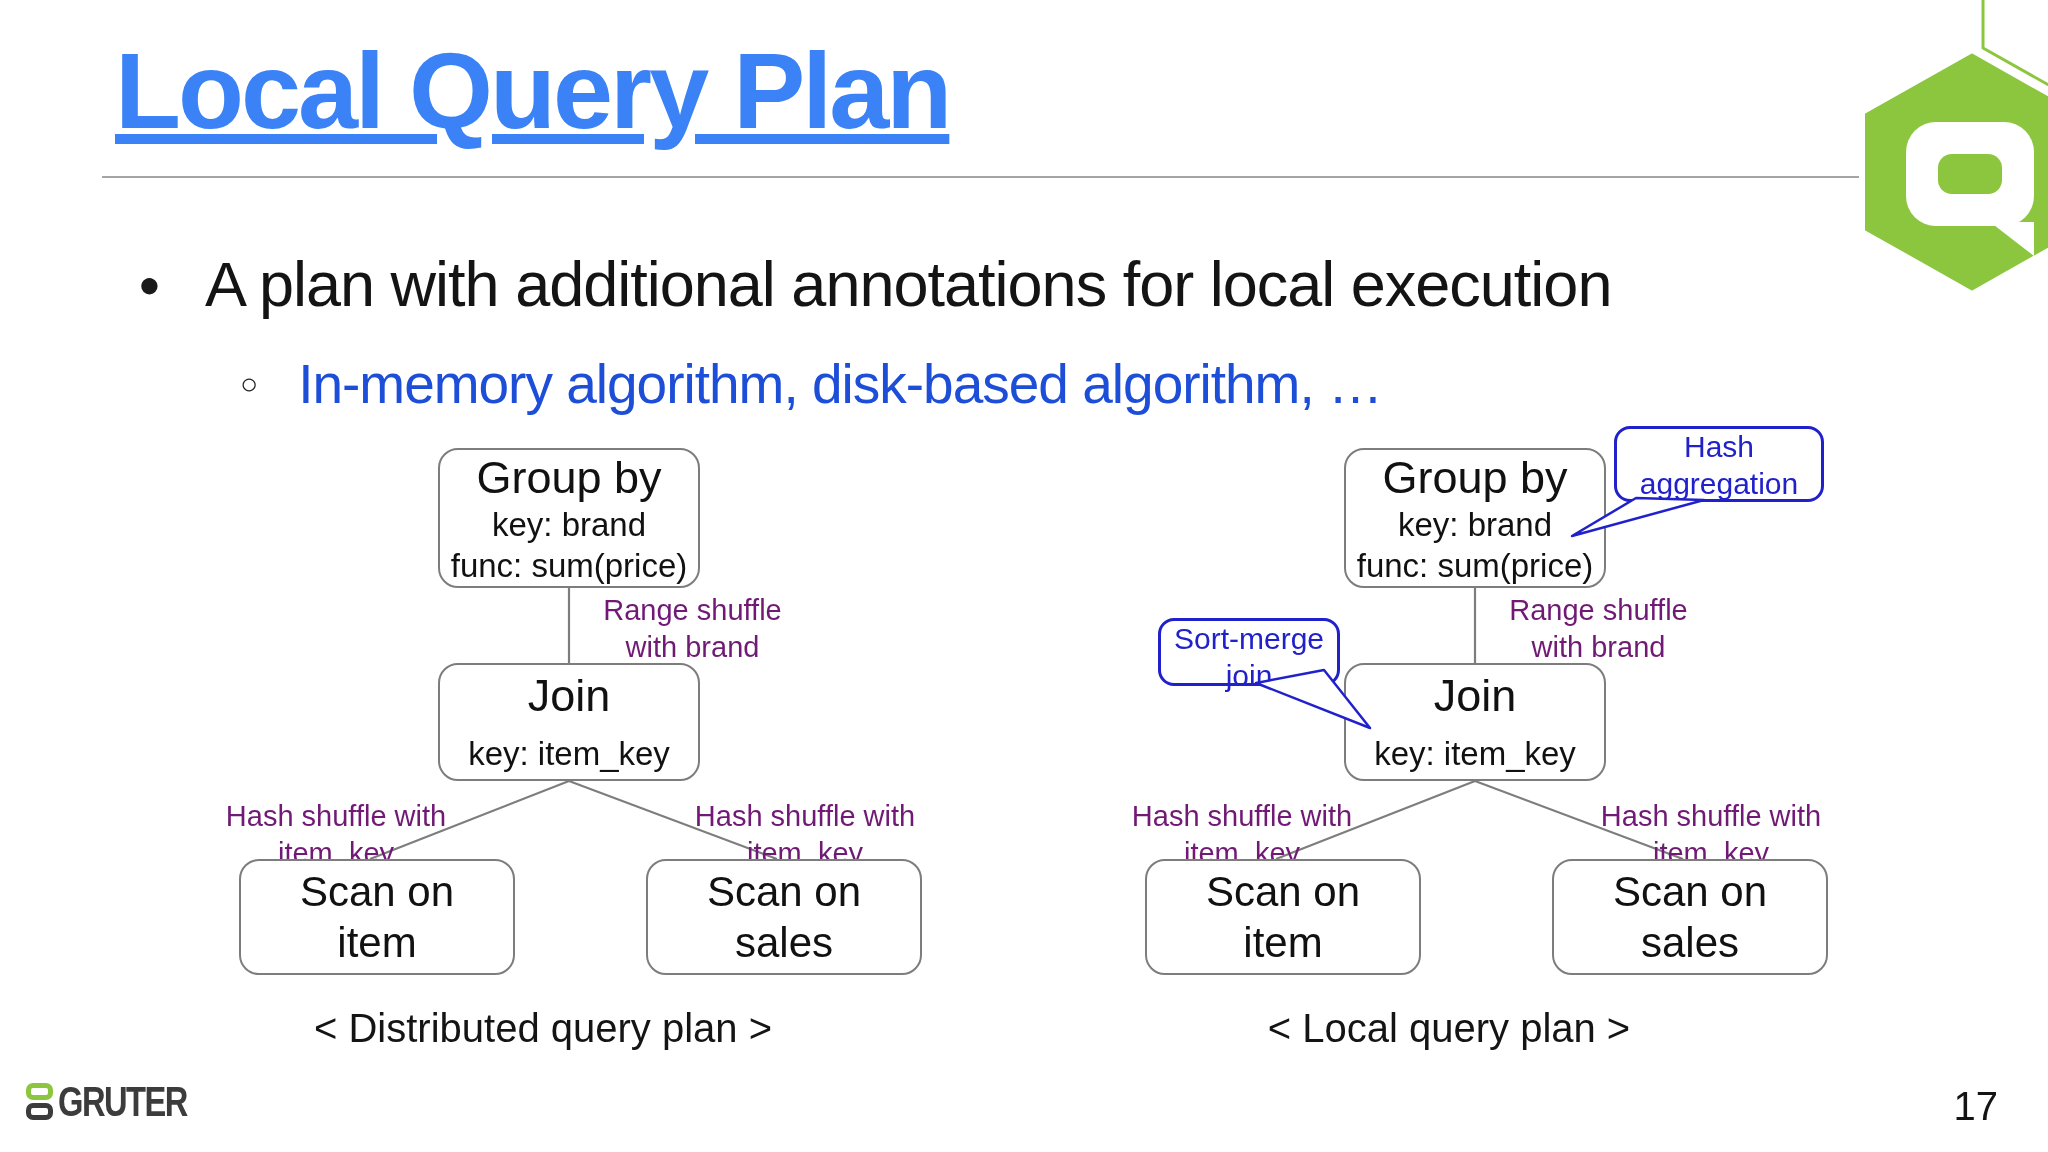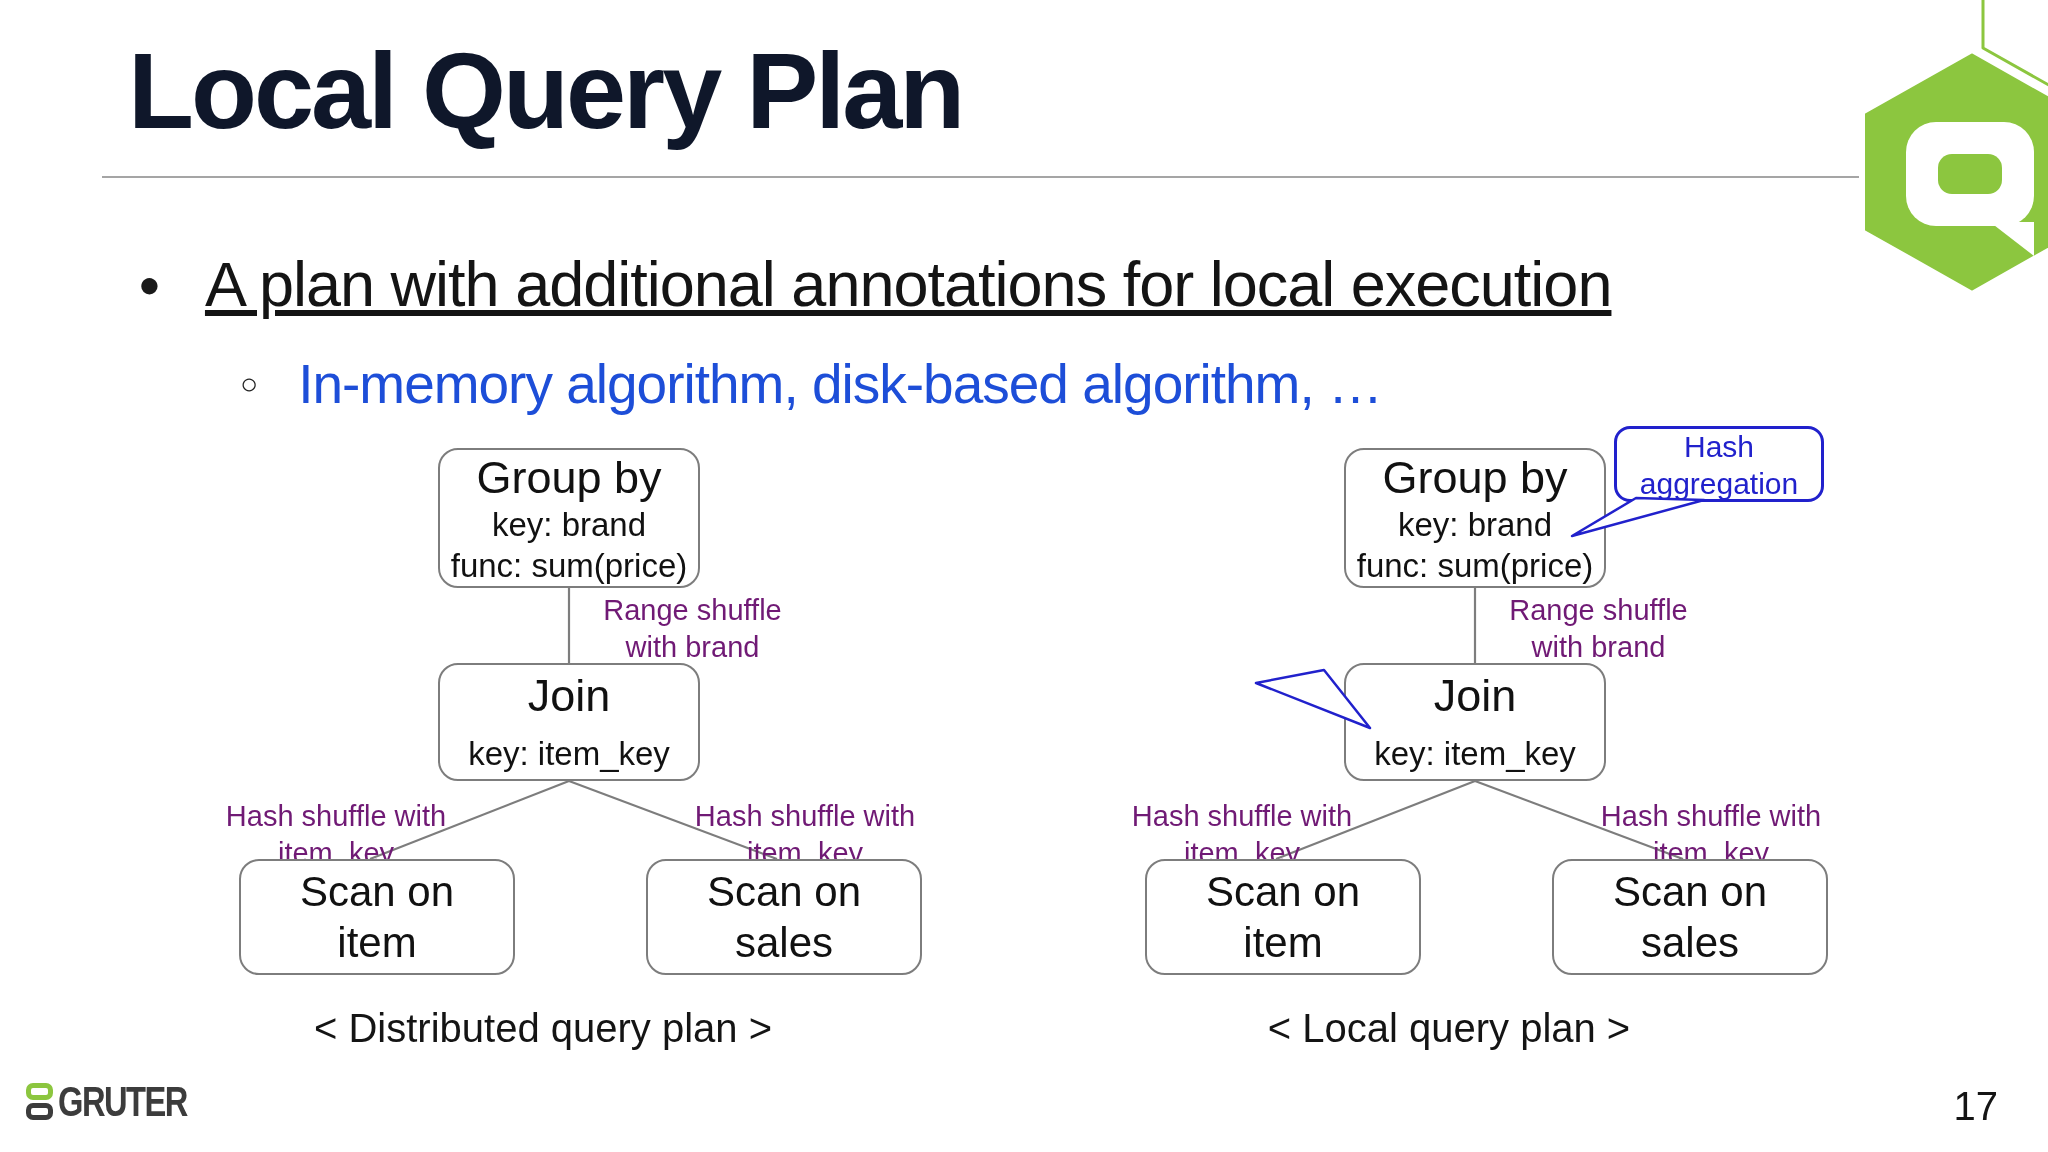--- a/index.html
+++ b/index.html
@@ -2,30 +2,30 @@
 <html><head>
 <meta charset="utf-8">
 <style>
   html,body{margin:0;padding:0;background:#fff;}
   .slide{
     position:relative;width:2048px;height:1152px;background:#ffffff;overflow:hidden;
     font-family:"Liberation Sans",sans-serif;color:#1a1a1a;
   }
   
   .title{
-    position:absolute;left:128px;top:28px;font-size:108px;font-weight:700;
-    letter-spacing:-3px;color:#0f172a;white-space:nowrap;
+    position:absolute;left:115px;top:28px;font-size:108px;font-weight:700;
+    letter-spacing:-3px;color:#3b82f6;white-space:nowrap;text-decoration:underline;
   }
   .title-rule{position:absolute;left:102px;top:176px;width:1826px;height:2px;background:#a5a5a5;}
   .logo-svg{position:absolute;left:1830px;top:-10px;overflow:visible;}
   
   .bullet-row{position:absolute;display:flex;align-items:center;white-space:nowrap;}
   .bullet-main{left:138px;top:248px;gap:44px;}
   .bullet-main .glyph{font-size:38px;line-height:1;}
-  .bullet-main .text{font-size:63px;letter-spacing:-1px;color:#141414;text-decoration:underline;}
+  .bullet-main .text{font-size:63px;letter-spacing:-1px;color:#141414;}
   .bullet-sub{left:240px;top:352px;gap:40px;}
   .bullet-sub .glyph{font-size:30px;line-height:1;color:#222;}
   .bullet-sub .text{font-size:55px;letter-spacing:-1px;color:#1d4ed8;}
   
   .diagram{position:absolute;top:440px;width:780px;height:640px;}
   #diagram-left{left:180px;}
   #diagram-right{left:1086px;}
   .edges,.tails{position:absolute;left:0;top:0;overflow:visible;pointer-events:none;}
   .edges{z-index:1;}
   .tails{z-index:4;}
@@ -183,20 +183,24 @@
     </div>
     <div class="node node-scan scan-right">
       <div class="scan-line">Scan on</div>
       <div class="scan-line">sales</div>
     </div>
 
     <div class="callout callout-hash">
       <div>Hash</div>
       <div>aggregation</div>
     </div>
+    <div class="callout callout-sort">
+      <div>Sort-merge</div>
+      <div>join</div>
+    </div>
     <svg class="tails" width="780" height="640">
       <polygon class="tail" points="550,58 618,60 486,96"></polygon>
       <polygon class="tail" points="170,243 238,230 284,288"></polygon>
     </svg>
 
     <div class="caption">&lt; Local query plan &gt;</div>
   </div>
 
   <div class="gruter">
     <div class="gruter-icon">

